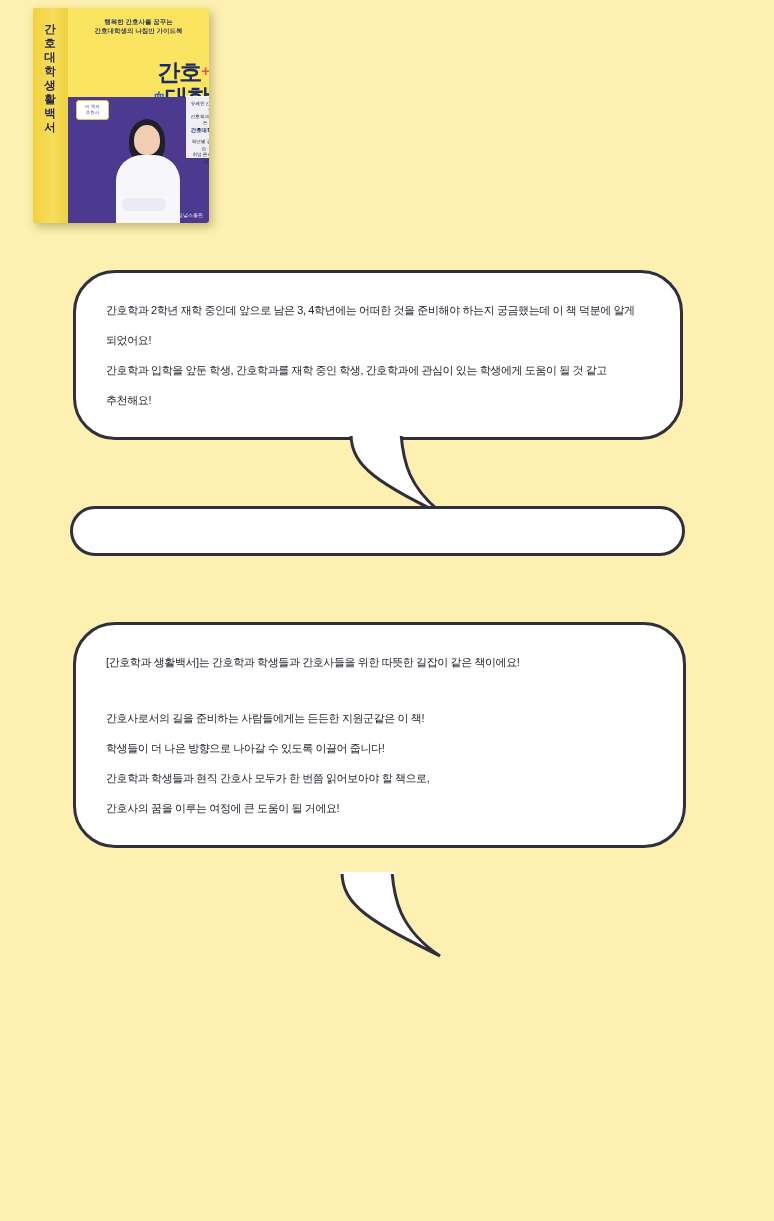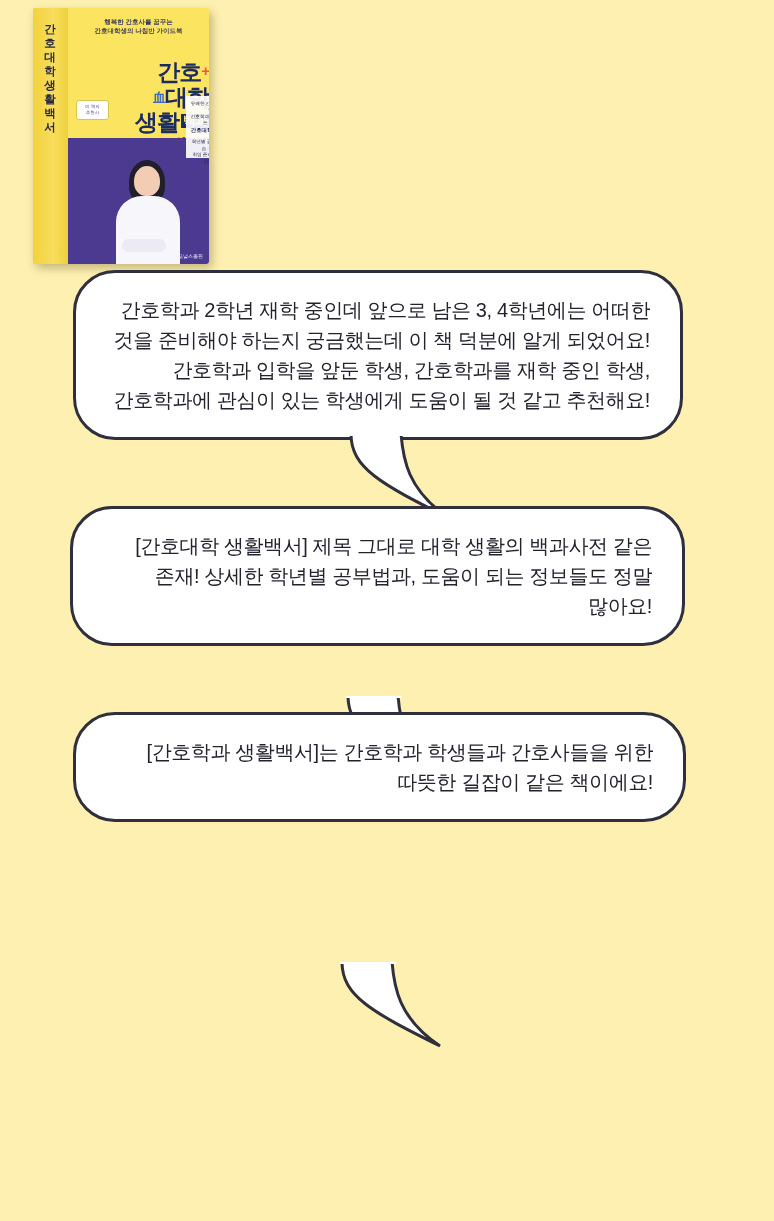--- a/index.html
+++ b/index.html
@@ -21,21 +21,21 @@
     position: relative;
     height: 270px;
   }
 
   
   .book {
     position: absolute;
     left: 33px;
     top: 8px;
     width: 176px;
-    height: 256px;
+    height: 215px;
     display: flex;
     filter: drop-shadow(3px 4px 5px rgba(90,70,20,.35));
   }
   .book-spine {
     width: 34px;
     background: linear-gradient(90deg,#f2d23c 0%, #f7dd5d 60%, #efd23e 100%);
     border-radius: 2px 0 0 2px;
     position: relative;
     overflow: hidden;
   }
@@ -232,23 +232,23 @@
   .bubble {
     position: relative;
     background: #ffffff;
     border: 3px solid #2f2f3d;
     border-radius: 42px;
     padding: 22px 30px;
     box-sizing: border-box;
   }
   .bubble p {
     margin: 0;
-    text-align: right;
+    text-align: left;
     color: #23232e;
-    font-size: 20px;
+    font-size: 11px;
     line-height: 30px;
     letter-spacing: -0.4px;
     word-break: keep-all;
   }
   .bubble p.gap { margin-top: 26px; }
 
   
   .tail {
     position: absolute;
     width: 120px;
@@ -325,31 +325,31 @@
       <p>간호학과 2학년 재학 중인데 앞으로 남은 3, 4학년에는 어떠한 것을 준비해야 하는지 궁금했는데 이 책 덕분에 알게 되었어요!<br>간호학과 입학을 앞둔 학생, 간호학과를 재학 중인 학생, 간호학과에 관심이 있는 학생에게 도움이 될 것 같고 추천해요!</p>
     </div>
     <svg class="tail" viewBox="0 0 120 86" style="top: 164px;">
       <path d="M6 0 C 6 34, 36 50, 104 84 C 62 56, 58 24, 56 0 Z" fill="#ffffff" stroke="#2f2f3d" stroke-width="3"></path>
       <rect x="4" y="-6" width="56" height="8" fill="#ffffff"></rect>
     </svg>
   </div>
 
   <div class="bubble-wrap" id="bubble2-wrap" style="margin-top:66px;">
     <div class="bubble">
-      <p>[간호대학 생활백서] 제목 그대로 대학 생활의 백과사전 같은 존재! 상세한 학년별 공부법과, 도움이 되는 정보들도 정말 많아요!</p>
     </div>
     <svg class="tail" viewBox="0 0 120 86" style="top: 190px;">
       <path d="M6 0 C 6 34, 36 50, 104 84 C 62 56, 58 24, 56 0 Z" fill="#ffffff" stroke="#2f2f3d" stroke-width="3"></path>
       <rect x="4" y="-6" width="56" height="8" fill="#ffffff"></rect>
     </svg>
   </div>
 
   <div class="bubble-wrap" id="bubble3-wrap" style="margin-top:66px;">
     <div class="bubble">
       <p>[간호학과 생활백서]는 간호학과 학생들과 간호사들을 위한 따뜻한 길잡이 같은 책이에요!</p>
+      <p class="gap">간호사로서의 길을 준비하는 사람들에게는 든든한 지원군같은  이 책!<br>학생들이 더 나은 방향으로 나아갈 수 있도록 이끌어 줍니다!<br>간호학과 학생들과 현직 간호사 모두가 한 번쯤 읽어보아야 할 책으로,<br>간호사의 꿈을 이루는 여정에 큰 도움이 될 거에요!</p>
     </div>
     <svg class="tail" viewBox="0 0 120 86" style="top: 250px;">
       <path d="M6 0 C 6 34, 36 50, 104 84 C 62 56, 58 24, 56 0 Z" fill="#ffffff" stroke="#2f2f3d" stroke-width="3"></path>
       <rect x="4" y="-6" width="56" height="8" fill="#ffffff"></rect>
     </svg>
   </div>
 
 </div>
 
 </body></html>

